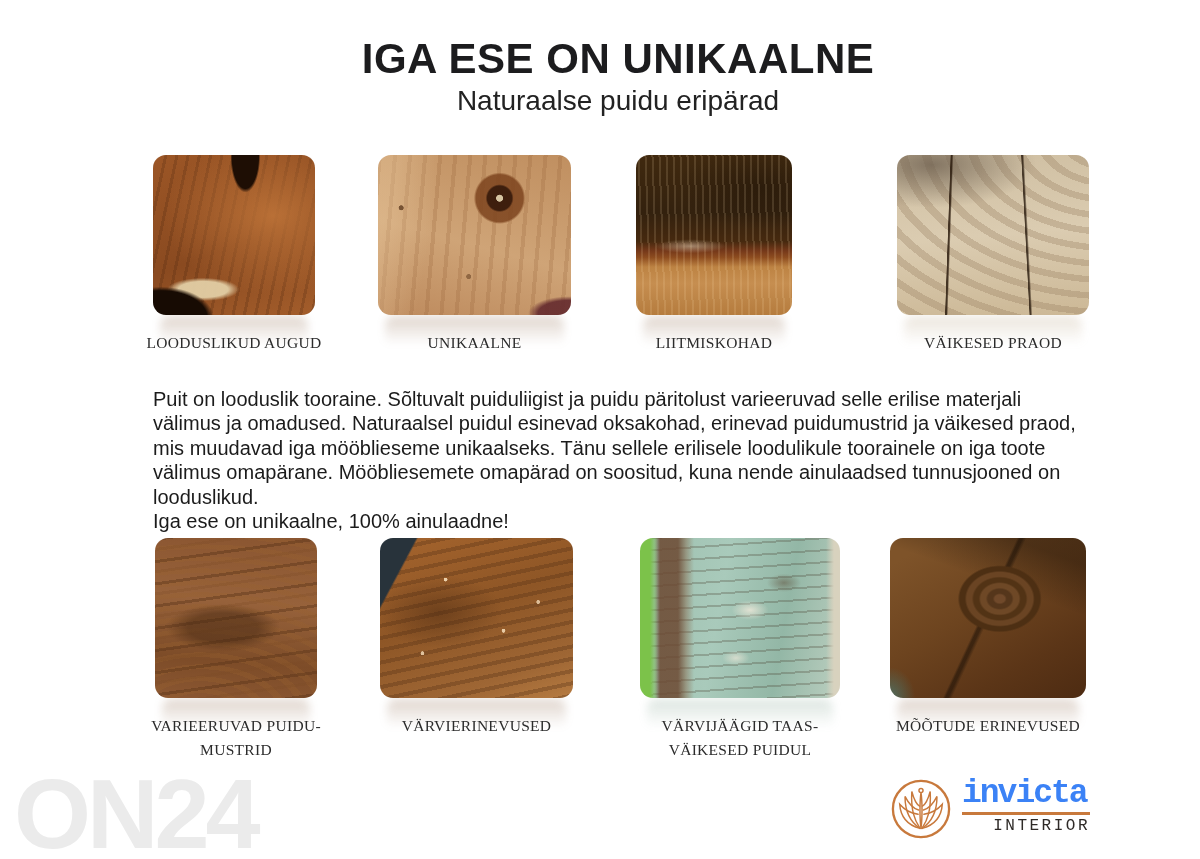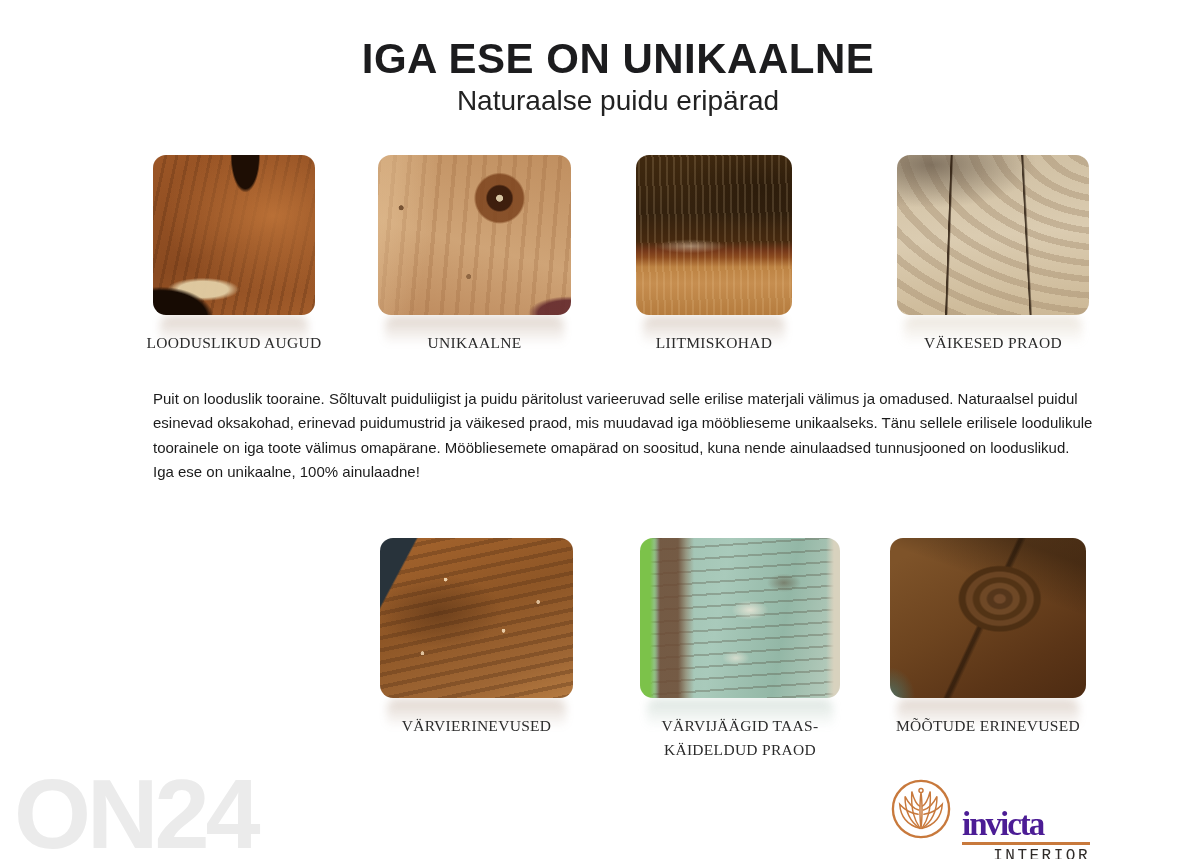--- a/index.html
+++ b/index.html
@@ -78,33 +78,33 @@
     repeating-linear-gradient(176deg, rgba(72,62,46,.28) 0 2px, rgba(0,0,0,0) 2px 12px),
     linear-gradient(100deg,#9dbfae,#a9cabb 40%,#93b7a6 70%,#bccfc0);}
   .w8{background:
     radial-gradient(ellipse 70px 56px at 56% 38%, #70492a 0 5px, #55361b 7px 12px, #6e4826 14px 19px, #523315 21px 26px, #6a4423 28px 33px, #4d2f13 35px 40px, rgba(77,47,19,0) 42px),
     linear-gradient(115deg, rgba(0,0,0,0) 47%, rgba(26,15,6,.55) 48% 49%, rgba(0,0,0,0) 50.5%),
     linear-gradient(200deg, rgba(18,10,4,.4) 0 12%, rgba(0,0,0,0) 34%),
     radial-gradient(ellipse 36px 44px at 0% 100%, rgba(74,122,114,.8), rgba(74,122,114,0) 70%),
     linear-gradient(150deg,#7e5329 10%,#6d441f 45%,#5b3517 75%,#4d2b12);}
 
   
-  .desc{position:absolute;left:153px;top:387px;width:940px;font-size:15px;line-height:24.4px;color:#1b1b1b;}
+  .desc{position:absolute;left:153px;top:387px;width:940px;font-size:20px;line-height:24.4px;color:#1b1b1b;}
   .desc p{margin:0;}
 
   
   .watermark{position:absolute;left:14px;top:764px;font-size:99px;font-weight:700;
              letter-spacing:-4px;color:#ebebeb;line-height:1;user-select:none;}
 
   
   .logo{position:absolute;left:890px;top:777px;width:204px;height:66px;}
   .logo-icon{position:absolute;left:0;top:1px;width:62px;height:62px;}
   .logo-text{position:absolute;left:72px;top:0;width:130px;}
-  .logo-brand{font-family:Liberation Serif, serif;font-weight:700;
-              font-size:33px;letter-spacing:-2px;color:#4c1d95;line-height:34px;display:block;margin-top:30px;}
+  .logo-brand{font-family:Liberation Mono, monospace;font-weight:700;
+              font-size:33px;letter-spacing:-2px;color:#3b82f6;line-height:34px;display:block;}
   .logo-rule{width:128px;height:2.5px;background:#c8793c;margin-top:1px;}
   .logo-division{display:block;font-family:Liberation Mono, monospace;
                  font-size:16px;letter-spacing:2.5px;color:#2e2a27;text-align:right;
                  width:128px;margin-top:2px;}
 </style>
 </head>
 <body>
 
 <div class="canvas">
 
@@ -135,32 +135,38 @@
     <div class="wood w4"></div>
     <div class="refl pale"></div>
     <figcaption class="cap">VÄIKESED PRAOD</figcaption>
   </figure>
 
   <div class="desc">
     <p>Puit on looduslik tooraine. Sõltuvalt puiduliigist ja puidu päritolust varieeruvad selle erilise materjali välimus ja omadused. Naturaalsel puidul esinevad oksakohad, erinevad puidumustrid ja väikesed praod, mis muudavad iga mööblieseme unikaalseks. Tänu sellele erilisele loodulikule toorainele on iga toote välimus omapärane. Mööbliesemete omapärad on soositud, kuna nende ainulaadsed tunnusjooned on looduslikud.</p>
     <p>Iga ese on unikaalne, 100% ainulaadne!</p>
   </div>
 
+  <figure class="cell" style="left:155px;top:538px;width:162px">
+    <div class="wood w5"></div>
+    <div class="refl"></div>
+    <figcaption class="cap">VARIEERUVAD PUIDU-
+MUSTRID</figcaption>
+  </figure>
 
   <figure class="cell" style="left:380px;top:538px;width:193px">
     <div class="wood w6"></div>
     <div class="refl"></div>
     <figcaption class="cap">VÄRVIERINEVUSED</figcaption>
   </figure>
 
   <figure class="cell" style="left:640px;top:538px;width:200px">
     <div class="wood w7"></div>
     <div class="refl teal"></div>
     <figcaption class="cap">VÄRVIJÄÄGID TAAS-
-KÄIDELDUD PRAOD</figcaption>
+VÄIKESED PUIDUL</figcaption>
   </figure>
 
   <figure class="cell" style="left:890px;top:538px;width:196px">
     <div class="wood w8"></div>
     <div class="refl"></div>
     <figcaption class="cap">MÕÕTUDE ERINEVUSED</figcaption>
   </figure>
 
   <div class="watermark">ON24</div>
 

